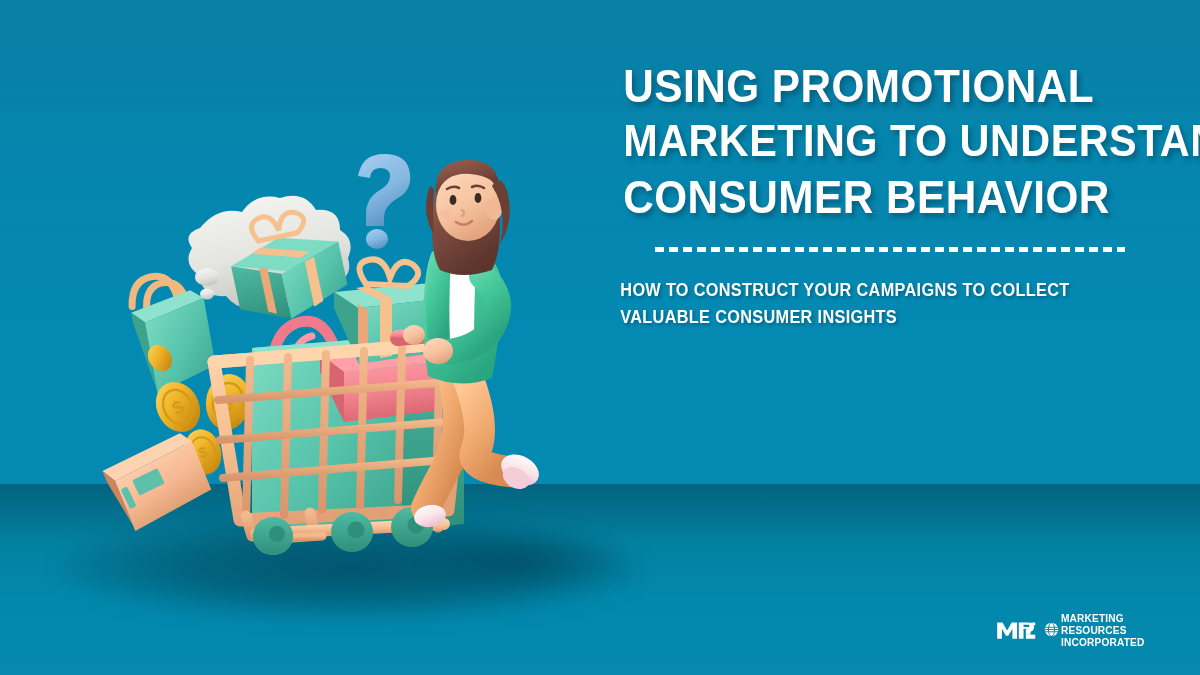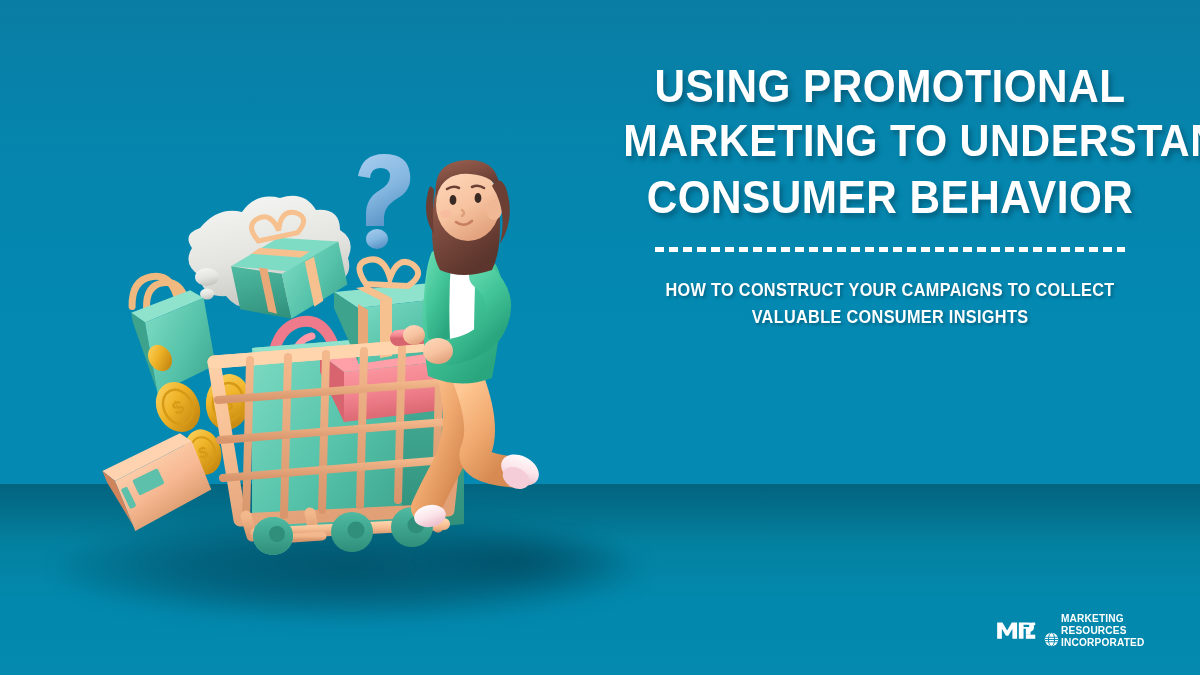--- a/index.html
+++ b/index.html
@@ -39,21 +39,20 @@
   .ground-shadow-2 {
     position:absolute; left:420px; top:530px; width:200px; height:60px;
     border-radius:50%;
     background:radial-gradient(ellipse at 50% 50%, rgba(1,60,80,.45) 0%, rgba(2,110,140,0) 75%);
     filter:blur(7px);
   }
 
   
   .text-panel {
     position:absolute; left:600px; top:58px; width:580px;
-    text-align:center;
   }
   .headline {
     color:#ffffff;
     font-family:"Liberation Sans", sans-serif;
     font-weight:700;
     font-size:46px;
     line-height:1.22;
     letter-spacing:.5px;
     transform:scaleX(.92);
     text-shadow:3px 4px 5px rgba(0,47,66,.42);
@@ -89,21 +88,21 @@
   .logo-mark { width:72px; height:34px; }
   .logo-globe { width:15px; height:15px; margin-bottom:1px; }
   .logo-words {
     display:flex; flex-direction:column; justify-content:center;
     color:#ffffff; line-height:1.06;
   }
   .logo-words span {
     font-size:11.5px; font-weight:700; letter-spacing:.2px;
     transform:scaleX(.88); transform-origin:left center;
   }
-  .logo-right { display:flex; align-items:flex-end; gap:2px; }
+  .logo-right { display:flex; align-items:center; gap:2px; }
 
   
   .illus { position:absolute; left:0; top:0; width:620px; height:675px; }
 </style>
 </head>
 <body>
 
 <div class="stage">
 
   <div class="bg-wall"></div>

